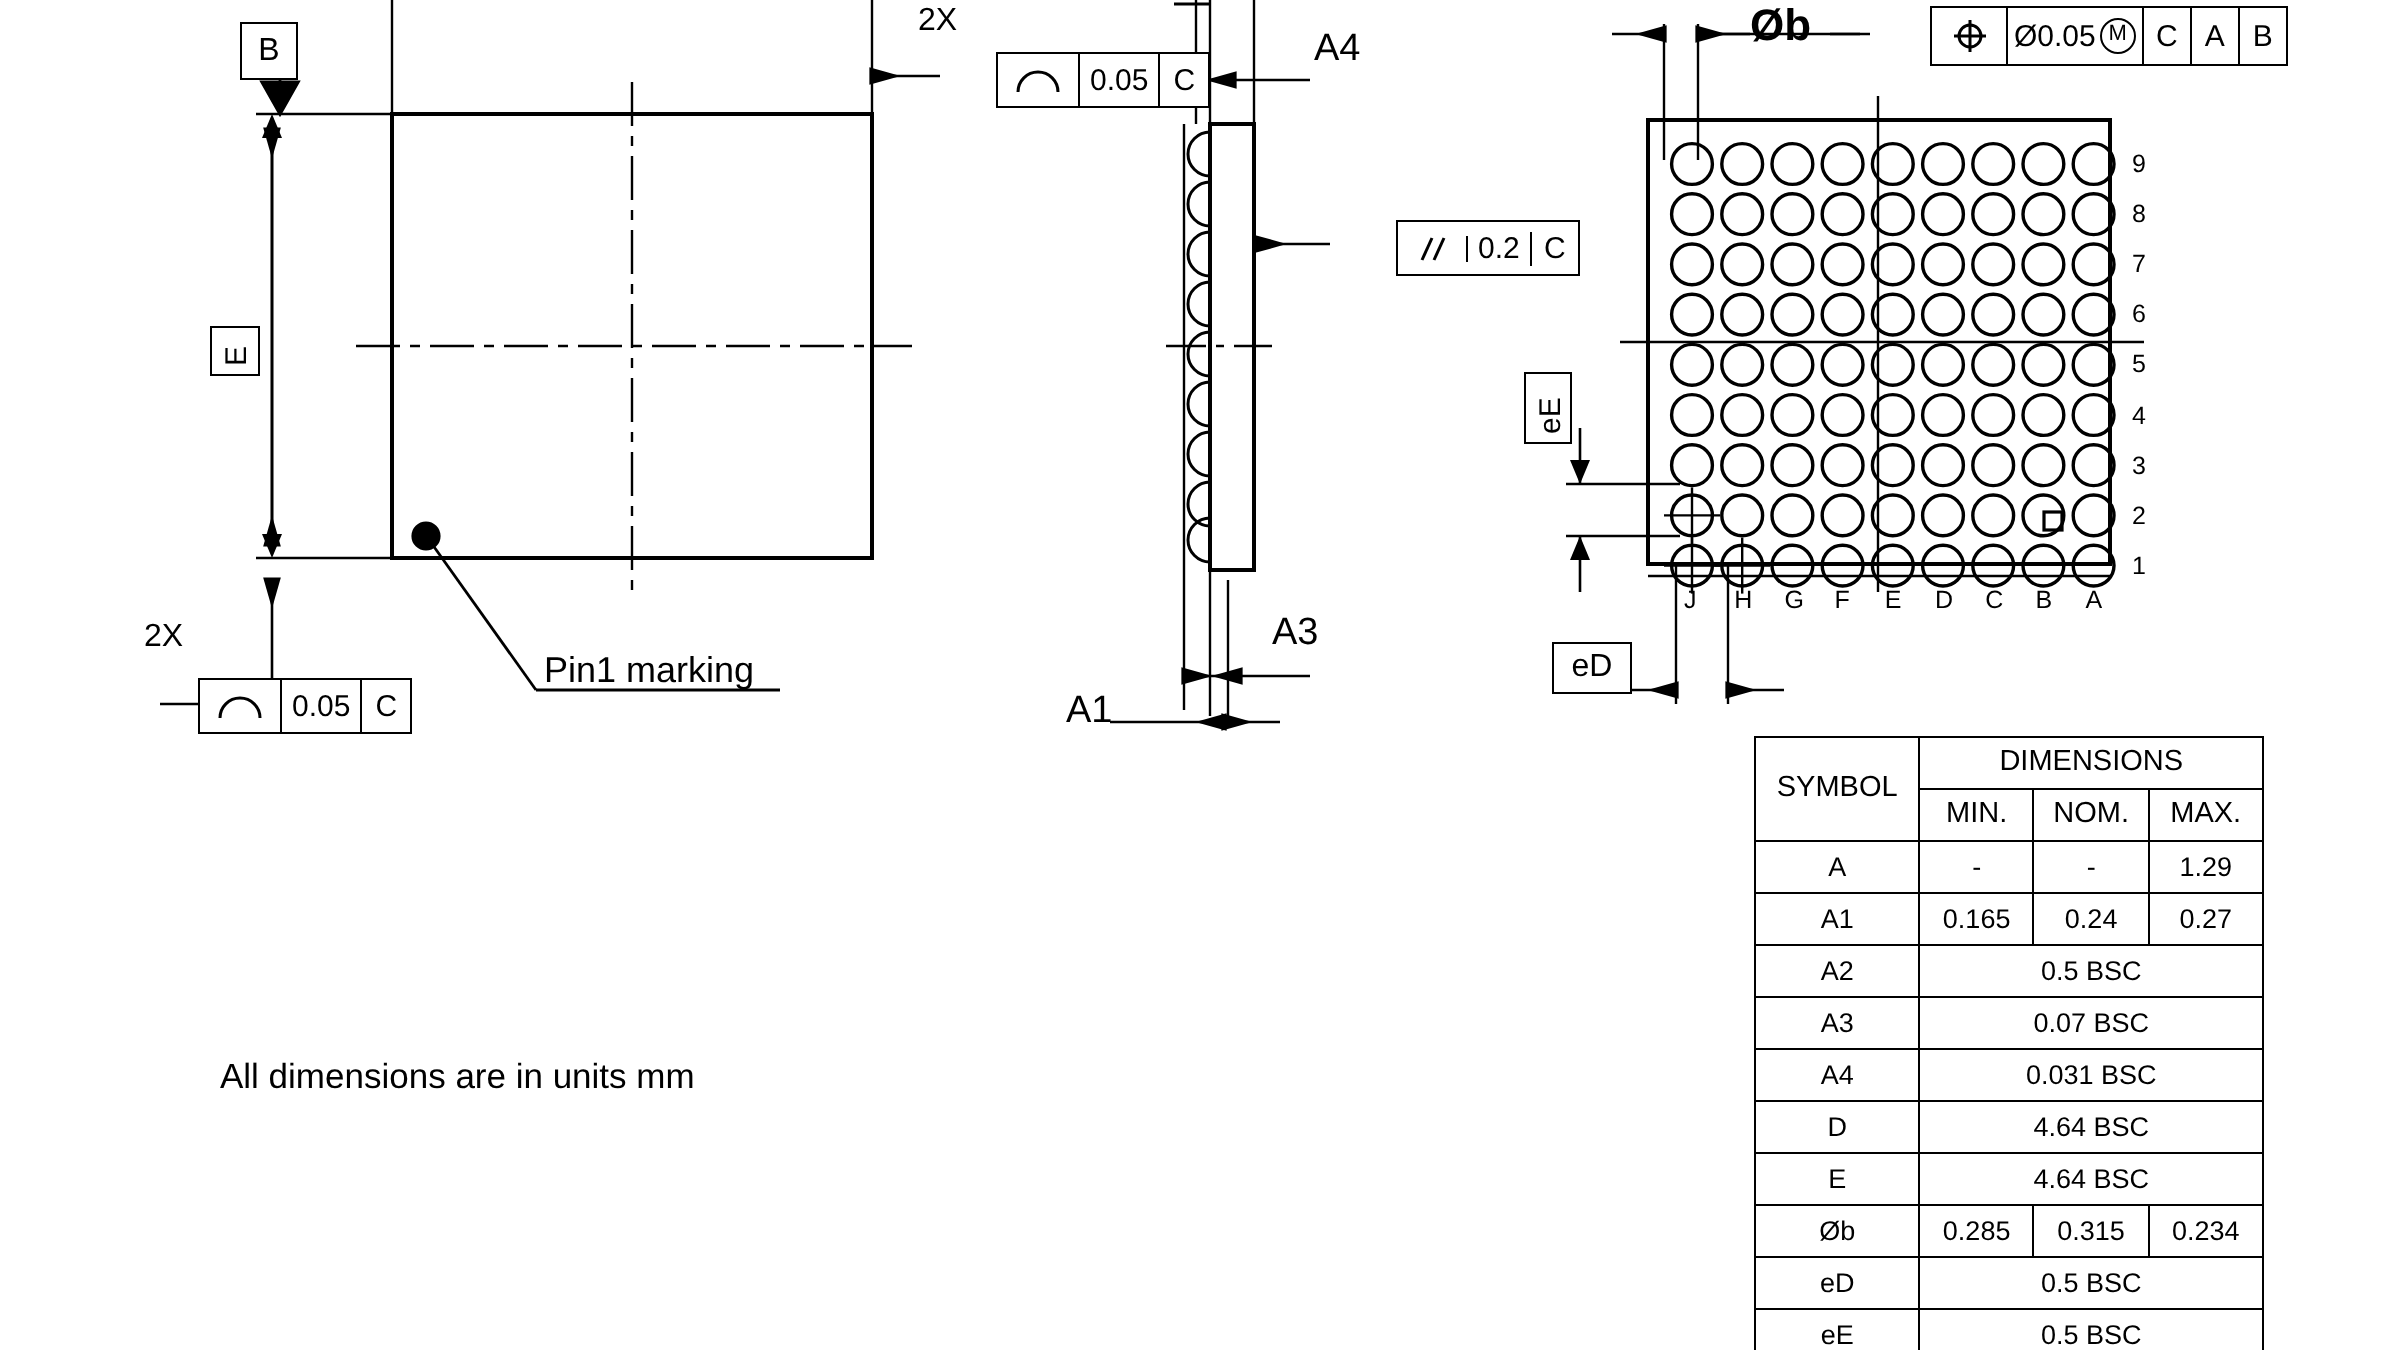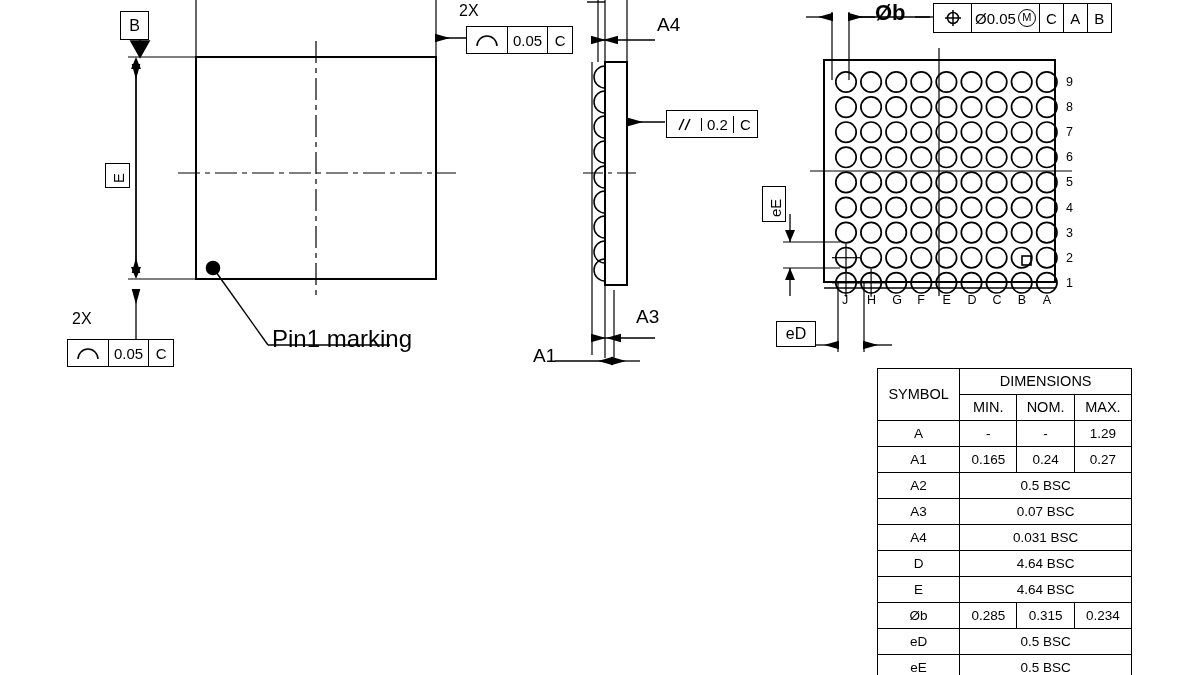--- a/index.html
+++ b/index.html
@@ -32,21 +32,21 @@
   
   .lbl{position:absolute;font-size:17px;white-space:nowrap;}
   .lbl-sm{position:absolute;font-size:12.5px;white-space:nowrap;}
   .rot90{transform:rotate(-90deg);transform-origin:left top;}
   .boxed{
     position:absolute;border:1.6px solid #000;display:flex;
     align-items:center;justify-content:center;font-size:16px;background:#fff;
   }
   .fcf{
     position:absolute;border:1.6px solid #000;display:flex;
-    align-items:stretch;background:#fff;height:26px;
+    align-items:stretch;background:#fff;height:26px;margin-left:32px;
   }
   .fcf > div{
     display:flex;align-items:center;justify-content:center;
     border-right:1.6px solid #000;padding:0 5px;font-size:15px;
   }
   .fcf > div:last-child{border-right:none;}
   .twox{position:absolute;font-size:16px;}
   .mcirc{
     display:inline-block;width:16px;height:16px;border:1.5px solid #000;
     border-radius:50%;font-size:11px;line-height:15px;text-align:center;
@@ -338,21 +338,21 @@
   <div class="fcf" style="left:67px;top:339px;">
     <div style="width:30px;">
       <svg width="22" height="13" viewBox="0 0 22 13">
           <path d="M1,12 A10,10 0 0,1 21,12" fill="none" stroke="#000" stroke-width="1.5"></path>
         </svg>
     </div>
     <div>0.05</div>
     <div style="width:14px;">C</div>
   </div>
 
-  <div class="lbl" style="left:272px;top:325px;font-size:24px;">Pin1 marking</div>
+  <div class="lbl" style="left:272px;top:325px;font-size:18px;">Pin1 marking</div>
 
   <div class="lbl" style="left:657px;top:14px;font-size:19px;">A4</div>
   <div class="lbl" style="left:636px;top:306px;font-size:19px;">A3</div>
   <div class="lbl" style="left:533px;top:345px;font-size:19px;">A1</div>
 
   <div class="fcf" style="left:666px;top:110px;align-items:center;">
     <div style="width:24px;">
       <svg width="16" height="13" viewBox="0 0 16 13">
           <line x1="3" y1="12" x2="8" y2="1" stroke="#000" stroke-width="1.5"></line>
           <line x1="9" y1="12" x2="14" y2="1" stroke="#000" stroke-width="1.5"></line>
@@ -408,20 +408,21 @@
       <div class="lbl-sm" style="left: 892.2px; top: 293px;">G</div>
       <div class="lbl-sm" style="left: 917.3px; top: 293px;">F</div>
       <div class="lbl-sm" style="left: 942.4px; top: 293px;">E</div>
       <div class="lbl-sm" style="left: 967.5px; top: 293px;">D</div>
       <div class="lbl-sm" style="left: 992.6px; top: 293px;">C</div>
       <div class="lbl-sm" style="left: 1017.7px; top: 293px;">B</div>
       <div class="lbl-sm" style="left: 1042.8px; top: 293px;">A</div>
     </div>
 
   <div class="notes">
+    <div>All dimensions are in units mm</div>
   </div>
 
   <table class="dim-table">
     <thead>
       <tr>
         <th class="col-sym" rowspan="2">SYMBOL</th>
         <th colspan="3">DIMENSIONS</th>
       </tr>
       <tr>
         <th class="col-v">MIN.</th>

